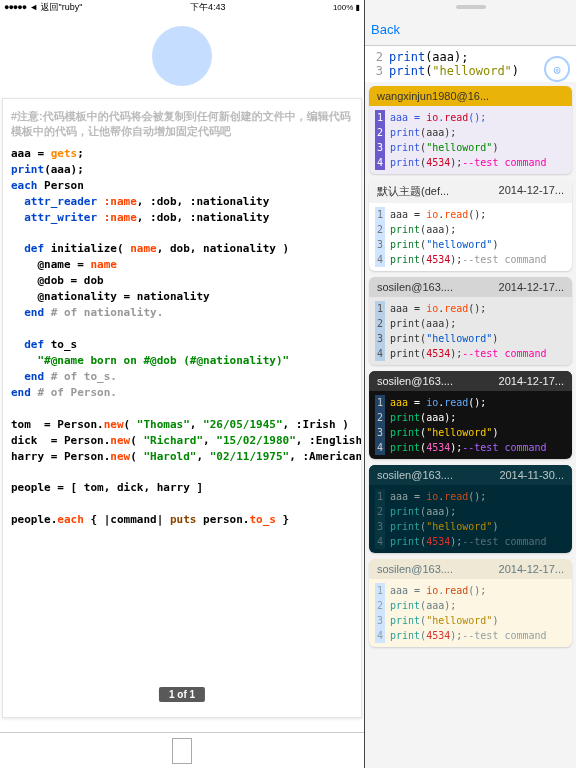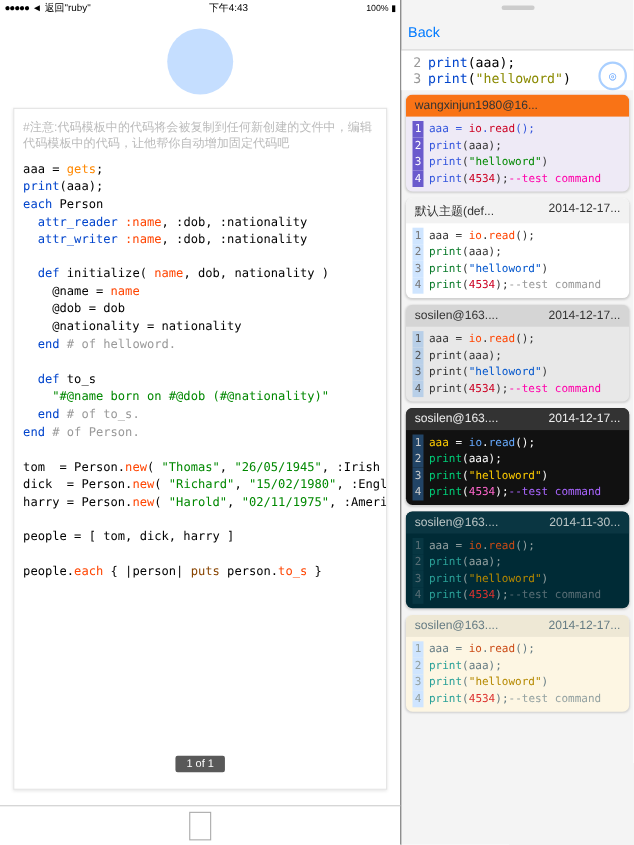--- a/index.html
+++ b/index.html
@@ -10,21 +10,21 @@
 .status-left, .status-center, .status-right { display: flex; align-items: center; gap: 3px; }
 .signal { letter-spacing: -1px; }
 .battery { font-size: 8px; }
 .status-notch { height: 14px; display: flex; justify-content: center; align-items: center; }
 .notch-pill { width: 30px; height: 4px; background: #ccc; border-radius: 2px; }
 .toolbar { height: 32px; border-bottom: 1px solid #ccc; display: flex; align-items: center; padding: 0 4px; gap: 4px; background: #f8f8f8; }
 .tb-btn { padding: 3px 8px; color: #007aff; font-size: 13px; border: 1px solid #ccc; border-radius: 4px; background: #fff; cursor: pointer; }
 .tb-icon { padding: 3px 6px; color: #007aff; font-size: 14px; cursor: pointer; }
 .tb-spacer { flex: 1; }
 .blue-dot { width: 60px; height: 60px; border-radius: 50%; background: rgba(90,160,255,0.35); margin: 12px auto; }
-.content-wrap { flex: 1; overflow: hidden; padding: 0 12px; position: relative; }
+.content-wrap { flex: 1; overflow: hidden; padding: 0 2px; position: relative; font-weight: bold; }
 .paper { background: #fff; border: 1px solid #e4e4e4; height: 620px; padding: 10px 8px; position: relative; overflow: hidden; box-shadow: 0 1px 3px rgba(0,0,0,0.1); }
 .hint { color: #bbb; font-size: 11px; line-height: 1.4; margin-bottom: 6px; }
 .code { font-family: Menlo, Consolas, monospace; font-size: 11px; line-height: 1.45; white-space: pre; }
 .page-ind { position: absolute; bottom: 30px; left: 50%; transform: translateX(-50%); background: rgba(60,60,60,0.85); color: #fff; font-size: 10px; padding: 2px 10px; border-radius: 2px; }
 .thumb-strip { height: 36px; border-top: 1px solid #ccc; display: flex; align-items: center; justify-content: center; }
 .thumb { width: 20px; height: 26px; border: 1px solid #aaa; background: #fff; }
 .r-header { height: 32px; border-bottom: 1px solid #ccc; display: flex; align-items: center; padding: 0 6px; gap: 6px; }
 .r-back { color: #007aff; font-size: 13px; }
 .r-title { color: #007aff; font-size: 16px; }
 .preview-top { background: #fff; padding: 4px 6px; font-family: Menlo, monospace; font-size: 12px; position: relative; }
@@ -60,34 +60,34 @@
       <div class="code"><span>aaa = </span><span class="orange">gets</span><span>;</span>
 <span class="blue">print</span><span>(aaa);</span>
 <span class="blue">each</span><span> Person</span>
 <span class="blue">  attr_reader</span><span class="orangered"> :name</span><span>, :dob, :nationality</span>
 <span class="blue">  attr_writer</span><span class="orangered"> :name</span><span>, :dob, :nationality</span>
 
 <span class="blue">  def</span><span> initialize(</span><span class="orangered"> name</span><span>, dob, nationality )</span>
 <span>    @name = </span><span class="orangered">name</span>
 <span>    @dob = dob</span>
 <span>    @nationality = nationality</span>
-<span class="blue">  end</span><span class="gray"> # of helloword.</span>
+<span class="blue">  end</span><span class="gray"> # of nationality.</span>
 
 <span class="blue">  def</span><span> to_s</span>
 <span class="green">    "#@name born on #@dob (#@nationality)"</span>
 <span class="blue">  end</span><span class="gray"> # of to_s.</span>
 <span class="blue">end</span><span class="gray"> # of Person.</span>
 
 <span>tom  = Person.</span><span class="orangered">new</span><span>( </span><span class="green">"Thomas"</span><span>, </span><span class="green">"26/05/1945"</span><span>, :Irish )</span>
 <span>dick  = Person.</span><span class="orangered">new</span><span>( </span><span class="green">"Richard"</span><span>, </span><span class="green">"15/02/1980"</span><span>, :English )</span>
 <span>harry = Person.</span><span class="orangered">new</span><span>( </span><span class="green">"Harold"</span><span>, </span><span class="green">"02/11/1975"</span><span>, :American )</span>
 
 <span>people = [ tom, dick, harry ]</span>
 
-<span>people.</span><span class="orangered">each</span><span> { |person| </span><span class="brown">puts</span><span> person.</span><span class="orangered">to_s</span><span> }</span></div>
+<span>people.</span><span class="orangered">each</span><span> { |command| </span><span class="brown">puts</span><span> person.</span><span class="orangered">to_s</span><span> }</span></div>
     </div>
     <div class="page-ind">1 of 1</div>
   </div>
   <div class="thumb-strip">
     <div class="thumb"></div>
   </div>
 </div>
 
 <div class="right-pane">
   <div class="status-notch">
@@ -96,21 +96,21 @@
   <div class="r-header">
     <span class="r-back">Back</span>
   </div>
   <div class="preview-top">
     <div><span class="ln">2</span><span class="blue">print</span><span>(aaa);</span></div>
     <div><span class="ln">3</span><span class="blue">print</span><span>(</span><span class="olive">"helloword"</span><span>)</span></div>
     <div class="circle-btn">◎</div>
   </div>
   <div class="cards" id="cards">
       <div class="card" style="background: rgb(238, 234, 246);">
-        <div class="card-head" style="background: #f97316; color: rgb(51, 51, 51); align-items: center;">
+        <div class="card-head" style="background: #eab308; color: rgb(51, 51, 51); align-items: center;">
           <span>wangxinjun1980@16...</span>
         </div>
         <div class="card-body">
           <div><span class="cln" style="background: rgb(106, 90, 205); color: rgb(255, 255, 255); padding: 0px 2px;">1</span><span style="color: rgb(51, 85, 221);">aaa = </span><span style="color: rgb(204, 0, 34);">io</span><span style="color: rgb(51, 85, 221);">.</span><span style="color: rgb(204, 0, 34);">read</span><span style="color: rgb(51, 85, 221);">();</span></div>
           <div><span class="cln" style="background: rgb(106, 90, 205); color: rgb(255, 255, 255); padding: 0px 2px;">2</span><span style="color: rgb(51, 85, 221);">print</span><span style="color: rgb(51, 51, 51);">(aaa);</span></div>
           <div><span class="cln" style="background: rgb(106, 90, 205); color: rgb(255, 255, 255); padding: 0px 2px;">3</span><span style="color: rgb(51, 85, 221);">print</span><span style="color: rgb(51, 51, 51);">(</span><span style="color: rgb(0, 136, 0);">"helloword"</span><span style="color: rgb(51, 51, 51);">)</span></div>
           <div><span class="cln" style="background: rgb(106, 90, 205); color: rgb(255, 255, 255); padding: 0px 2px;">4</span><span style="color: rgb(51, 85, 221);">print</span><span style="color: rgb(51, 51, 51);">(</span><span style="color: rgb(204, 0, 34);">4534</span><span style="color: rgb(51, 51, 51);">);</span><span style="color: rgb(255, 0, 170);">--test command</span></div>
         </div>
       </div>
       <div class="card" style="background: rgb(255, 255, 255);">

